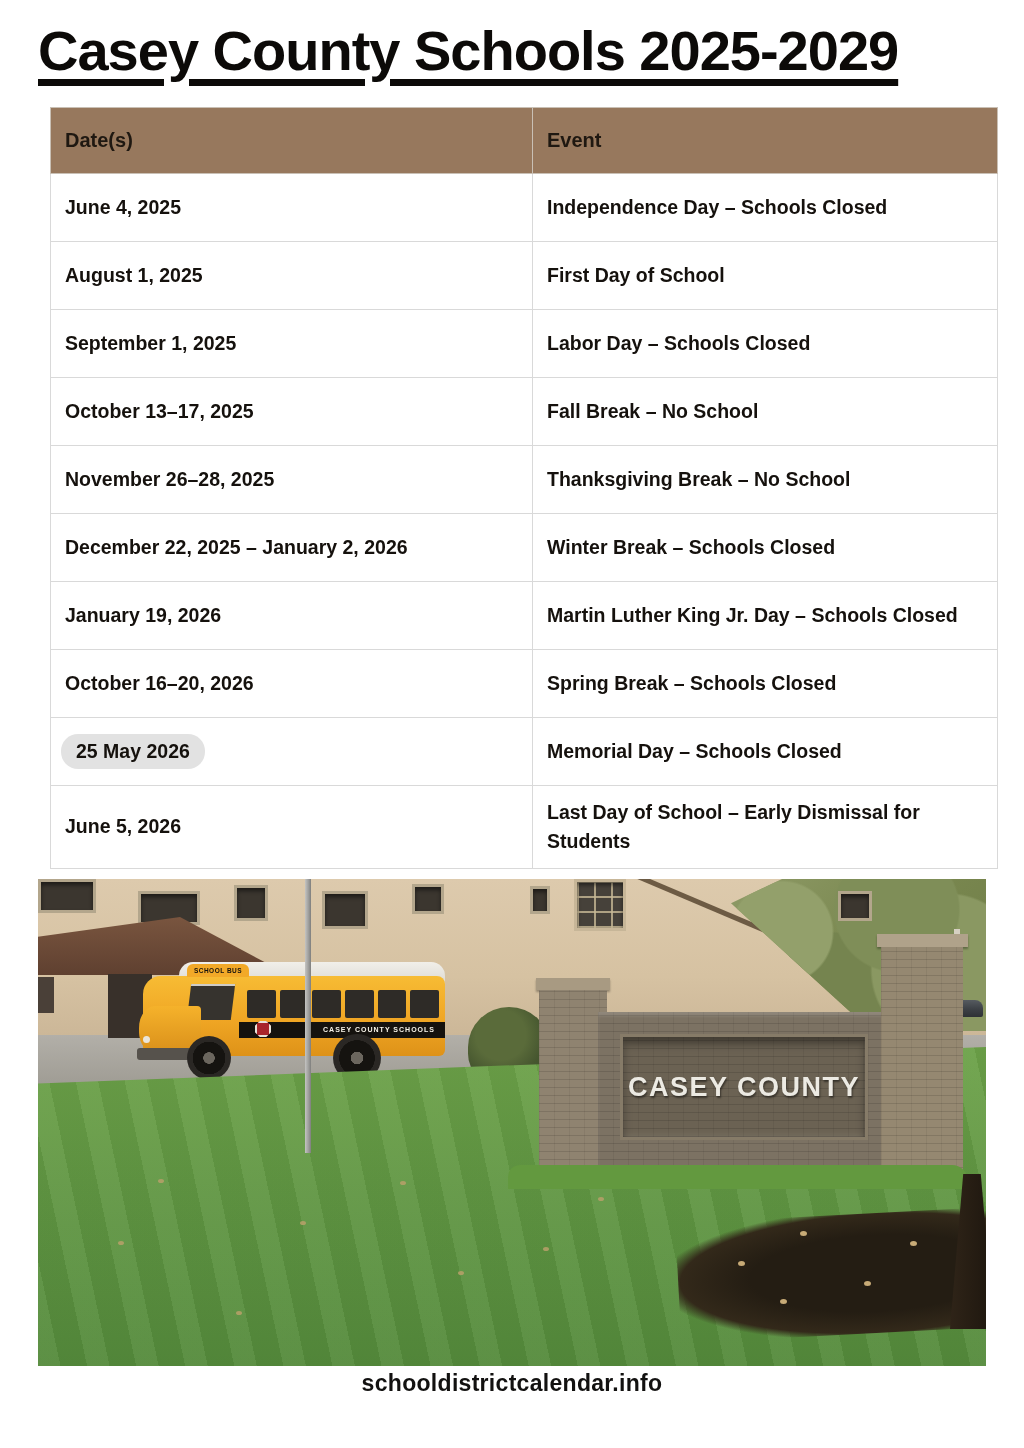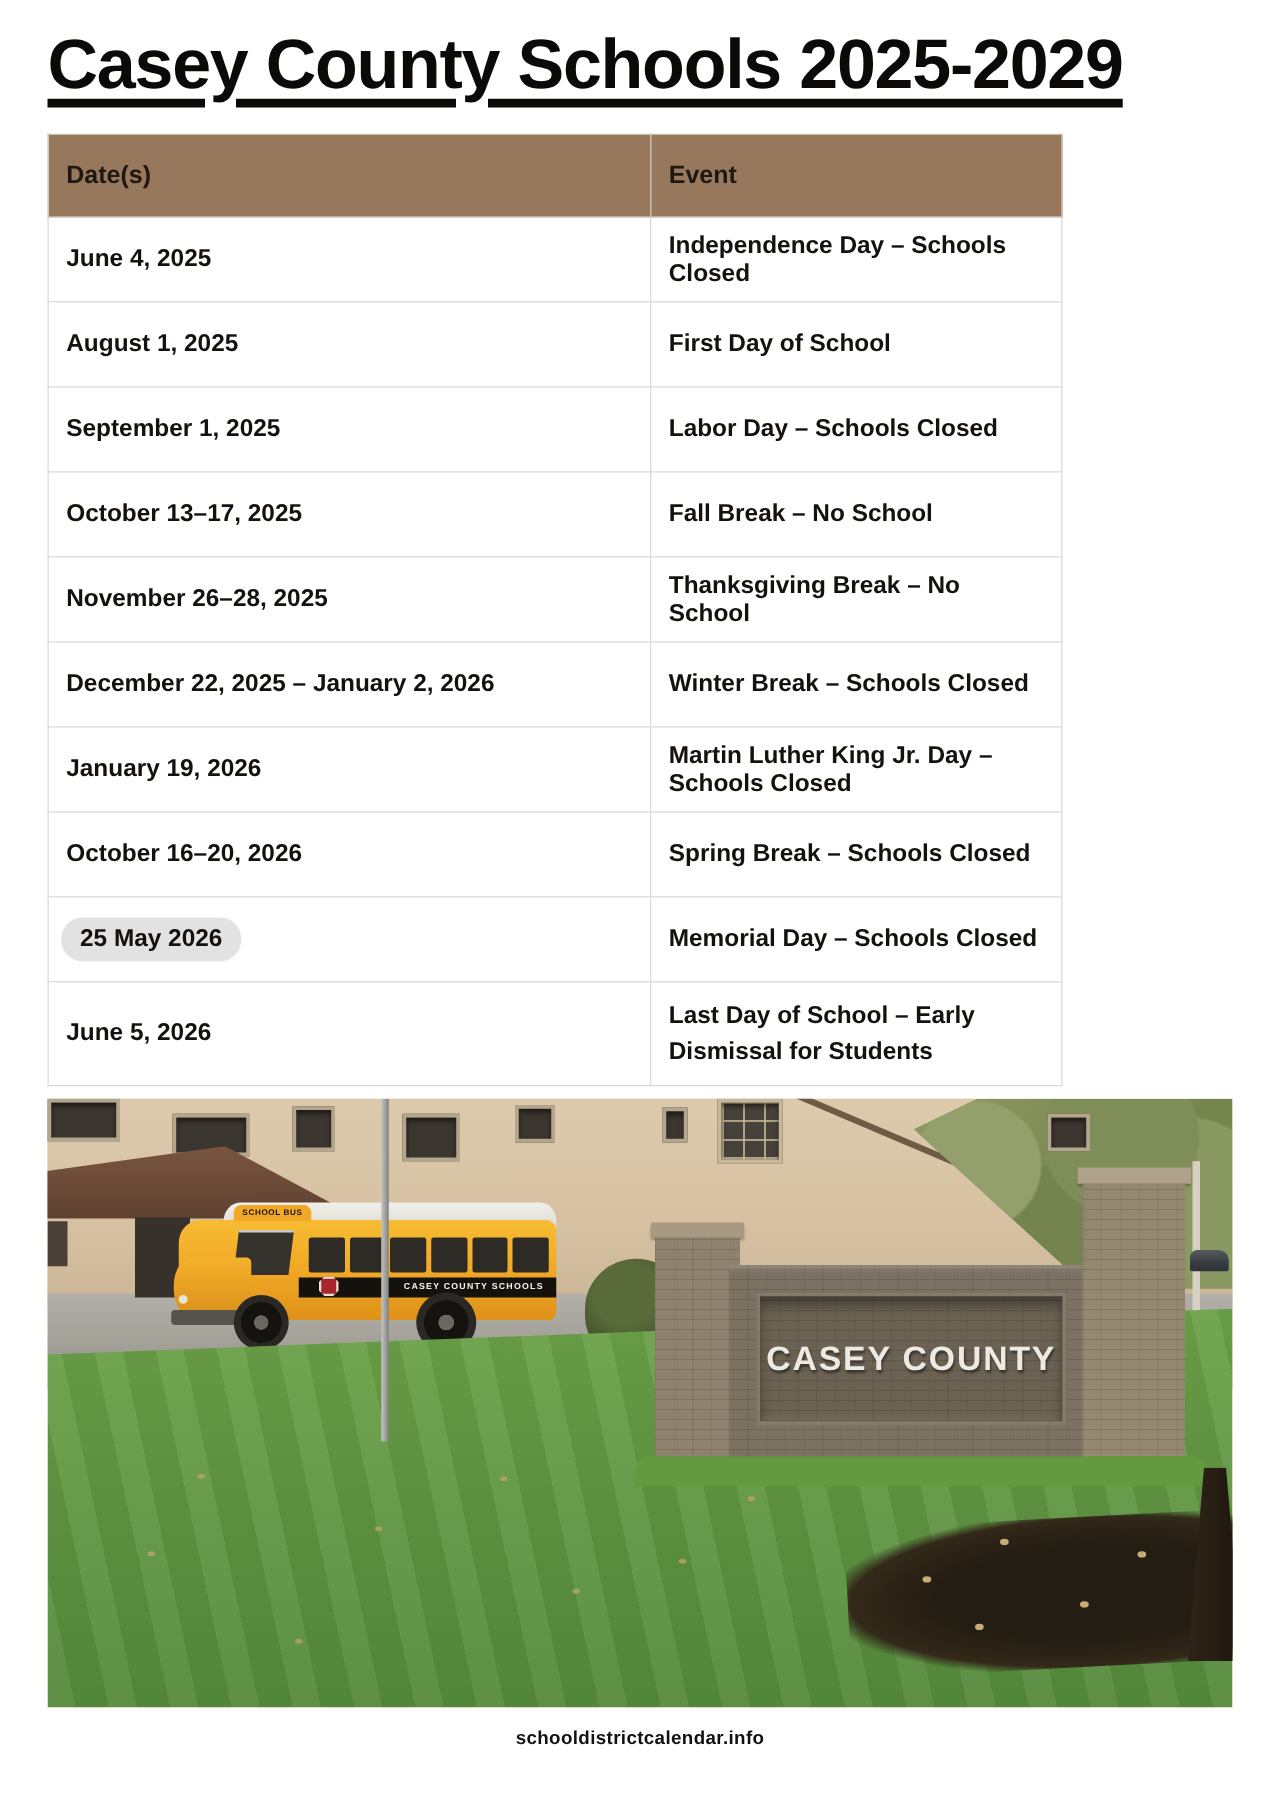--- a/index.html
+++ b/index.html
@@ -11,21 +11,21 @@
   }
   
   .page-title {
     margin:18px 38px 24px 38px;
     font-size:56px; font-weight:bold; letter-spacing:-1px; color:#0c0a08;
     text-decoration:underline; text-decoration-thickness:7px; text-underline-offset:9px;
     white-space:nowrap;
   }
   
   table.calendar {
-    border-collapse:collapse; width:812px; margin-left:38px;
+    border-collapse:collapse; width:948px; margin-left:50px;
     table-layout:fixed;
   }
   table.calendar col.c1 { width:482px; }
   table.calendar th, table.calendar td {
     border:1px solid #d9d9d9; text-align:left; vertical-align:middle;
     padding:0 14px; font-weight:bold;
   }
   table.calendar thead th {
     background:#97785d; height:66px; font-size:20px; color:#1f1811;
     border-color:#c9c0b5;
@@ -114,21 +114,21 @@
   .ph-bush { left:430px; top:128px; width:82px; height:80px; z-index:6;
     background:radial-gradient(circle at 40% 35%, #5a6b3a 0 35%, #46562f 60%, #39482a 100%);
     border-radius:50% 50% 42% 42%; }
   
   .ph-grass { left:0; top:0; width:948px; height:487px; z-index:6;
     background:
       repeating-linear-gradient(78deg, rgba(255,255,255,.05) 0 22px, rgba(0,0,0,.04) 22px 48px),
       linear-gradient(180deg,#85b458 0%,#6fa44a 28%,#619743 62%,#548a3b 100%);
     clip-path:polygon(0 42%, 100% 34.5%, 100% 100%, 0 100%); }
   
-  .ph-sign { left:483px; top:55px; width:432px; height:250px; z-index:7; }
+  .ph-sign { left:498px; top:55px; width:432px; height:250px; z-index:7; }
   .brick {
     background-image:
       repeating-linear-gradient(0deg, rgba(0,0,0,.12) 0 1px, transparent 1px 8px),
       repeating-linear-gradient(90deg, rgba(0,0,0,.06) 0 1px, transparent 1px 15px);
   }
   .pillar-left-cap { left:0; top:44px; width:74px; height:12px; background:#a89a82;
     box-shadow:0 2px 2px rgba(0,0,0,.3); }
   .pillar-left { left:3px; top:56px; width:68px; height:194px; background-color:#8f8370; }
   .sign-wall { left:62px; top:78px; width:292px; height:172px; background-color:#7c7263;
     box-shadow:inset 0 4px 3px rgba(255,255,255,.15); }
@@ -151,21 +151,21 @@
     background:linear-gradient(90deg,#2f2418 0%,#1d160e 100%);
     clip-path:polygon(30% 0,70% 0,100% 100%,0 100%); }
   .leaf { width:6px; height:4px; border-radius:50%; background:#b9a06a; opacity:.85; z-index:9; }
   .lf1{left:120px;top:300px;} .lf2{left:262px;top:342px;} .lf3{left:420px;top:392px;}
   .lf4{left:198px;top:432px;} .lf5{left:560px;top:318px;} .lf6{left:362px;top:302px;}
   .lf7{left:80px;top:362px;}  .lf8{left:505px;top:368px;}
   .speck { width:7px; height:5px; border-radius:50%; background:#c8ab77; z-index:9; }
   .sp1{left:700px;top:382px;} .sp2{left:762px;top:352px;} .sp3{left:826px;top:402px;}
   .sp4{left:872px;top:362px;} .sp5{left:742px;top:420px;}
   
-  .footer { margin-top:16px; text-align:center; font-weight:bold; font-size:15px;
+  .footer { margin-top:4px; text-align:center; font-weight:bold; font-size:23px;
     letter-spacing:.3px; color:#121110; }
 </style>
 </head>
 <body>
 
 <h1 class="page-title">Casey County Schools 2025-2029</h1>
 
 <table class="calendar">
   <colgroup>
       <col class="c1">

